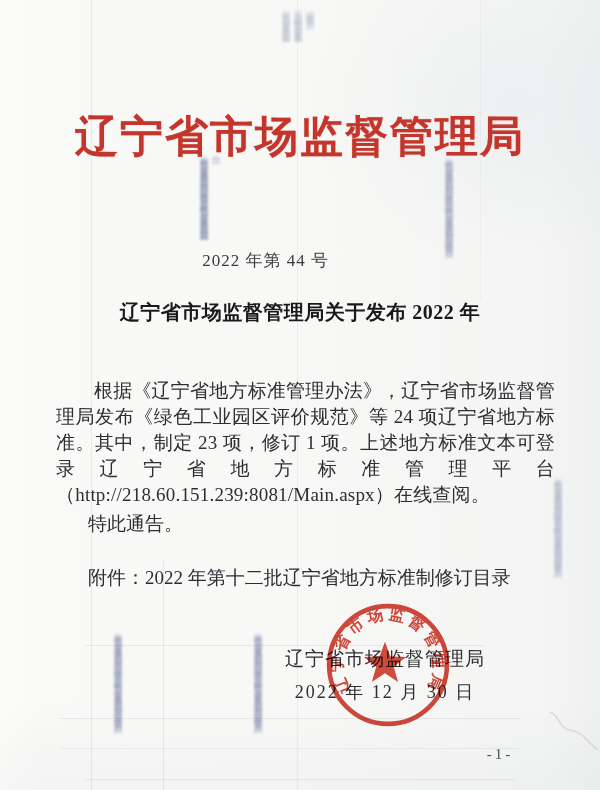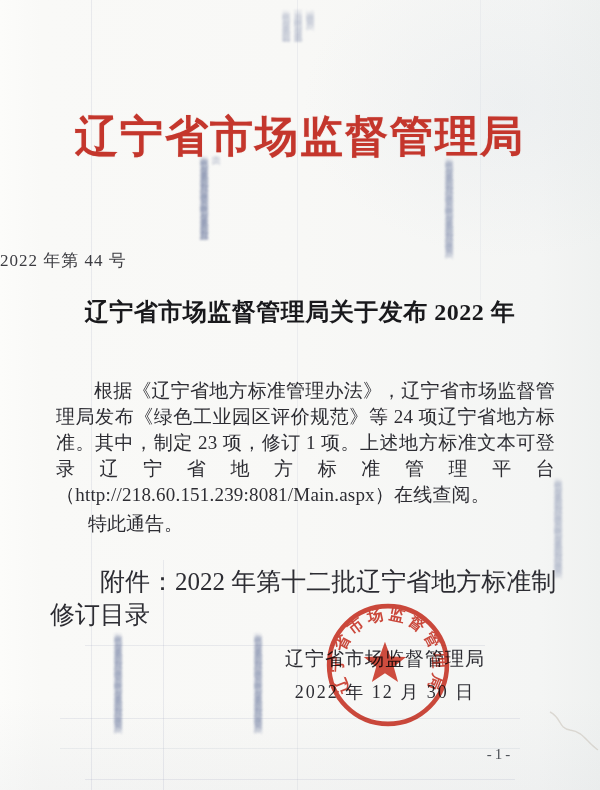--- a/index.html
+++ b/index.html
@@ -32,30 +32,30 @@
   .h1a{left:85px;top:645px;width:400px;height:1px;}
   .h2a{left:60px;top:718px;width:460px;height:1px;}
   .h3a{left:60px;top:748px;width:460px;height:1px;opacity:.8;}
   .h4a{left:85px;top:779px;width:430px;height:1px;}
 
   
   .red-title{position:absolute;left:0;top:108px;width:600px;text-align:center;
     color:#c4362c;font-size:43px;font-weight:700;letter-spacing:2px;
     text-shadow:0 0 1px rgba(196,54,44,.45);}
   .red-title2{top:172px;letter-spacing:6px;}
-  .doc-no{position:absolute;left:0;top:249px;width:531px;
+  .doc-no{position:absolute;left:0;top:249px;width:531px;text-align:center;
     color:#3b3b40;font-size:17px;letter-spacing:1px;}
   .headline{position:absolute;left:40px;top:296px;width:520px;text-align:center;
-    color:#19191c;font-size:24px;font-weight:700;line-height:33px;letter-spacing:.5px;}
+    color:#19191c;font-size:20px;font-weight:700;line-height:33px;letter-spacing:.5px;}
   .body-par{position:absolute;left:50px;top:378px;width:499px;color:#2d2d33;
     font-size:19px;line-height:26px;text-align:justify;text-indent:2em;letter-spacing:.2px;margin-left:6px;}
   .closing{position:absolute;left:50px;top:511px;width:499px;color:#2d2d33;
     font-size:19px;text-indent:2em;font-family:Liberation Mono, monospace;}
   .attachment{position:absolute;left:50px;top:565px;width:520px;color:#2d2d33;
-    font-size:25px;text-indent:2em;}
+    font-size:19px;text-indent:2em;}
   .signer{position:absolute;left:170px;top:646px;width:430px;text-align:center;
     color:#2d2d33;font-size:19px;letter-spacing:1px;}
   .sign-date{position:absolute;left:170px;top:680px;width:430px;text-align:center;
     color:#2d2d33;font-size:18px;letter-spacing:2px;}
   .page-no{position:absolute;left:460px;top:746px;width:80px;text-align:center;
     color:#4c5056;font-size:15px;letter-spacing:3px;}
 
   
   .seal{position:absolute;left:323px;top:600px;width:130px;height:130px;
     mix-blend-mode:multiply;opacity:.92;filter:blur(.3px);}

